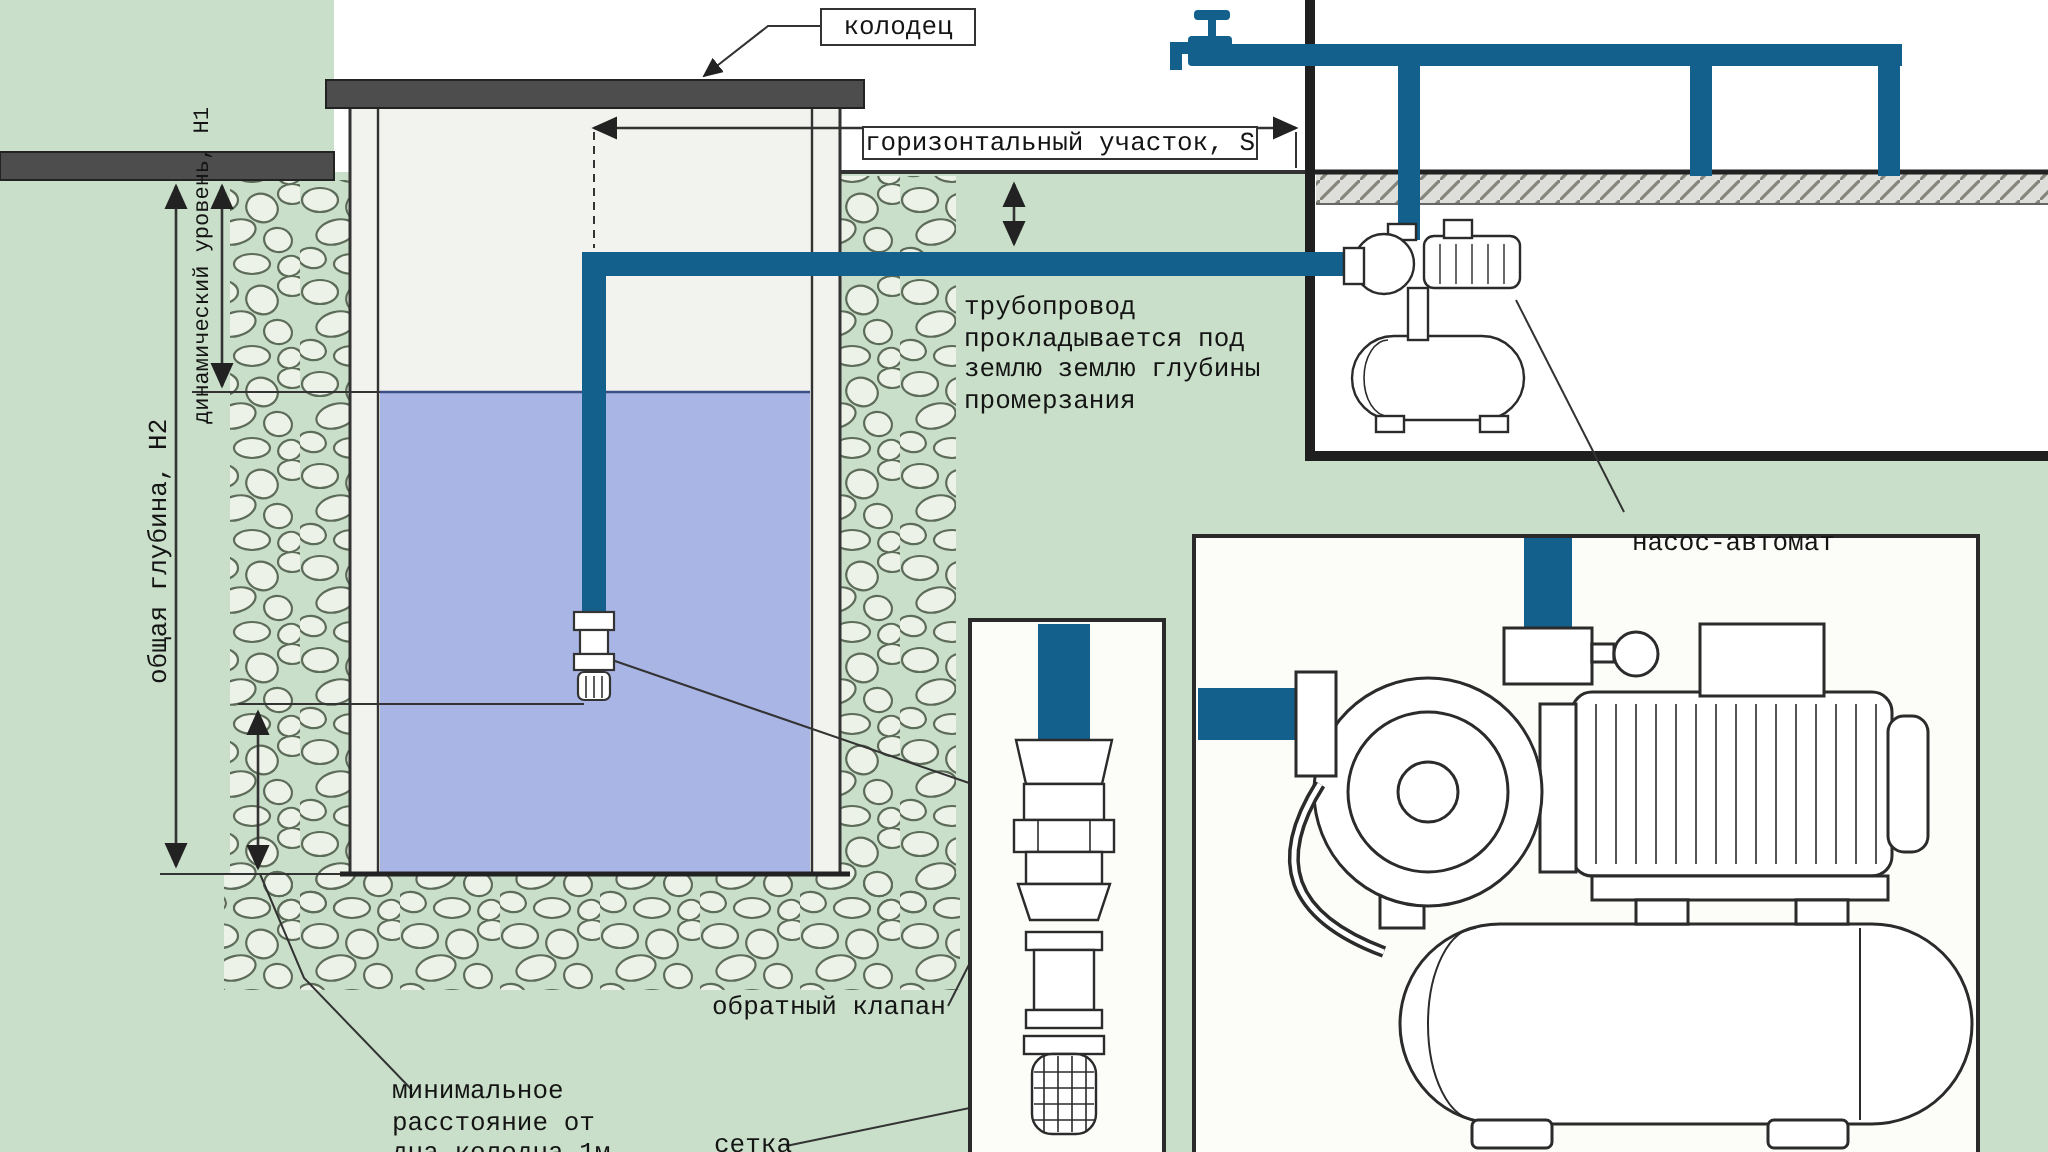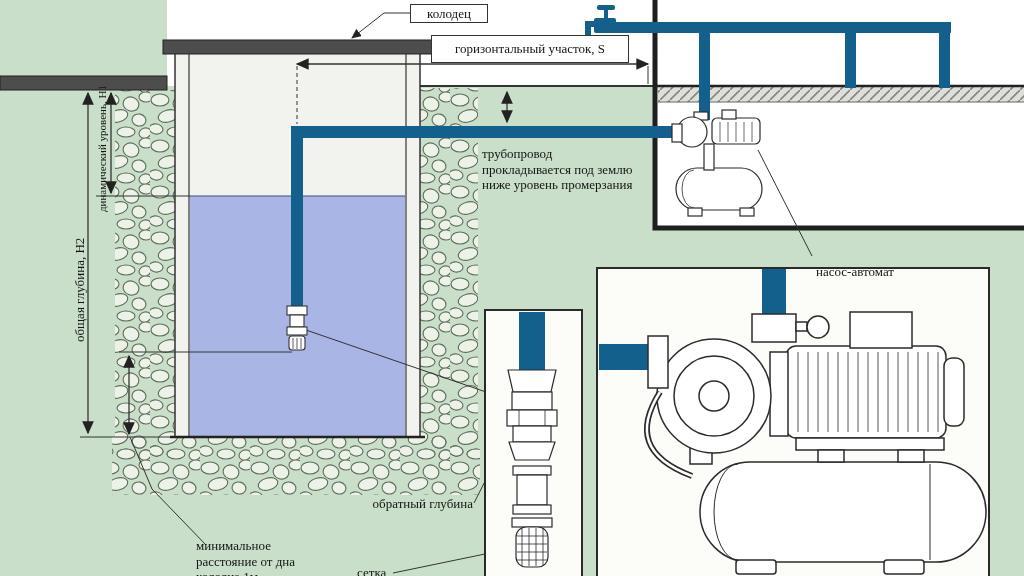--- a/index.html
+++ b/index.html
@@ -1,17 +1,17 @@
 <!DOCTYPE html>
 <html><head>
 <meta charset="utf-8">
 <style>
   html,body{margin:0;padding:0}
   .stage{position:relative;width:1024px;height:576px;overflow:hidden;
-         font-family:Liberation Serif, serif;background:#c9dfc9}
+         font-family:Liberation Mono, monospace;background:#c9dfc9}
   .stage svg{position:absolute;left:0;top:0}
   .lbl{position:absolute;color:#141414;font-size:13px;line-height:1.2}
   .boxed{background:#ffffff;border:1px solid #333;display:flex;
          align-items:center;justify-content:center;box-sizing:border-box;white-space:nowrap}
   .rot{transform:rotate(-90deg);transform-origin:0 0;white-space:nowrap}
   .rightal{text-align:right}
 </style>
 </head>
 <body>
 
@@ -174,27 +174,27 @@
   <g stroke="#2b2b2b" stroke-width="1.2" fill="#ffffff">
     <rect x="512" y="518" width="40" height="9"></rect>
     <rect x="516" y="527" width="32" height="40" rx="10"></rect>
     <path d="M522,528V566M529,528V566M536,528V566M543,528V566" stroke-width="0.8"></path>
     <path d="M517,536H547M517,544H547M517,552H547M517,560H547" stroke-width="0.8"></path>
   </g>
 </svg>
 
 <div class="lbl boxed" style="left:410px;top:4px;width:78px;height:19px">колодец</div>
 
-<div class="lbl boxed" style="left:431px;top:35px;width:198px;height:28px">горизонтальный участок, S</div>
-
-<div class="lbl" style="left:482px;top:146px;width:158px">трубопровод прокладывается под землю ниже уровень промерзания</div>
+<div class="lbl boxed" style="left:431px;top:63px;width:198px;height:17px">горизонтальный участок, S</div>
+
+<div class="lbl" style="left:482px;top:146px;width:158px">трубопровод прокладывается под землю землю глубины промерзания</div>
 
 <div class="lbl" style="left:816px;top:264px;white-space:nowrap">насос-автомат</div>
 
-<div class="lbl rightal" style="left:355px;top:496px;width:118px">обратный глубина</div>
+<div class="lbl rightal" style="left:355px;top:496px;width:118px">обратный клапан</div>
 
 <div class="lbl" style="left:357px;top:565px">сетка</div>
 
 <div class="lbl" style="left:196px;top:538px;width:128px">минимальное расстояние от дна колодца 1м</div>
 
 <div class="lbl rot" style="left:72px;top:342px;font-size:13px">общая глубина, H2</div>
 
 <div class="lbl rot" style="left:96px;top:212px;font-size:11px">динамический уровень, H1</div>
 
 </div>

